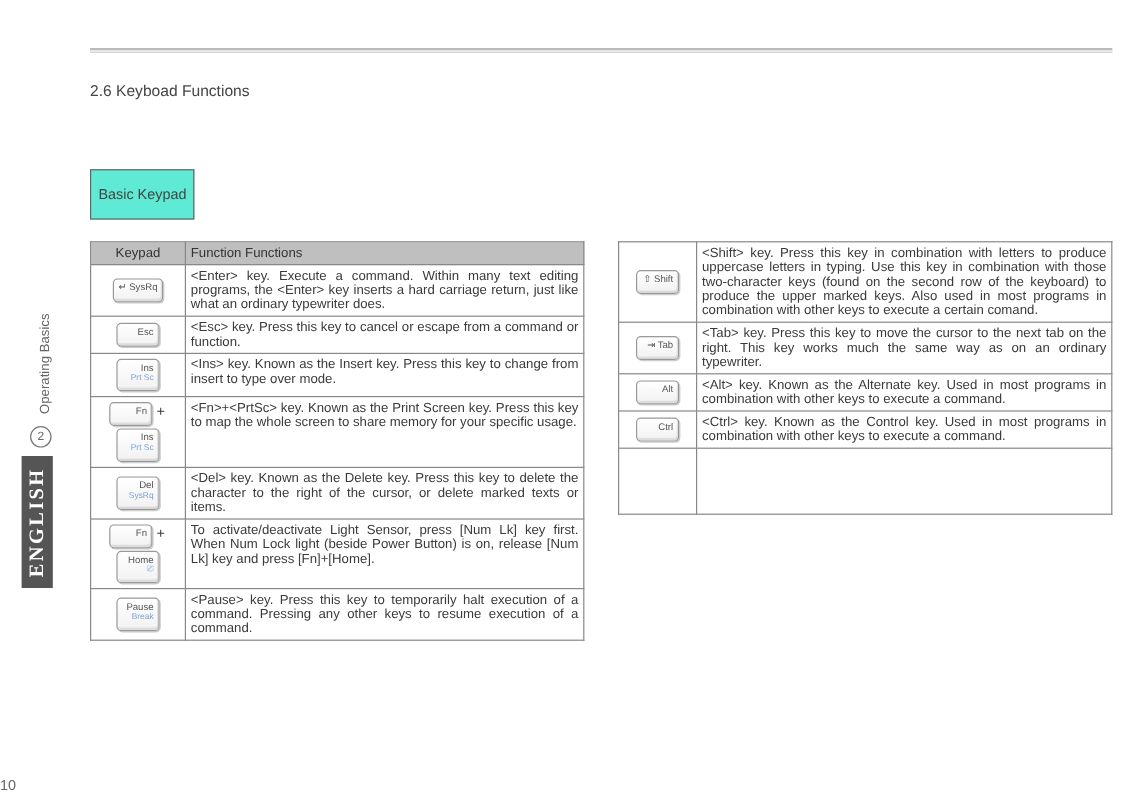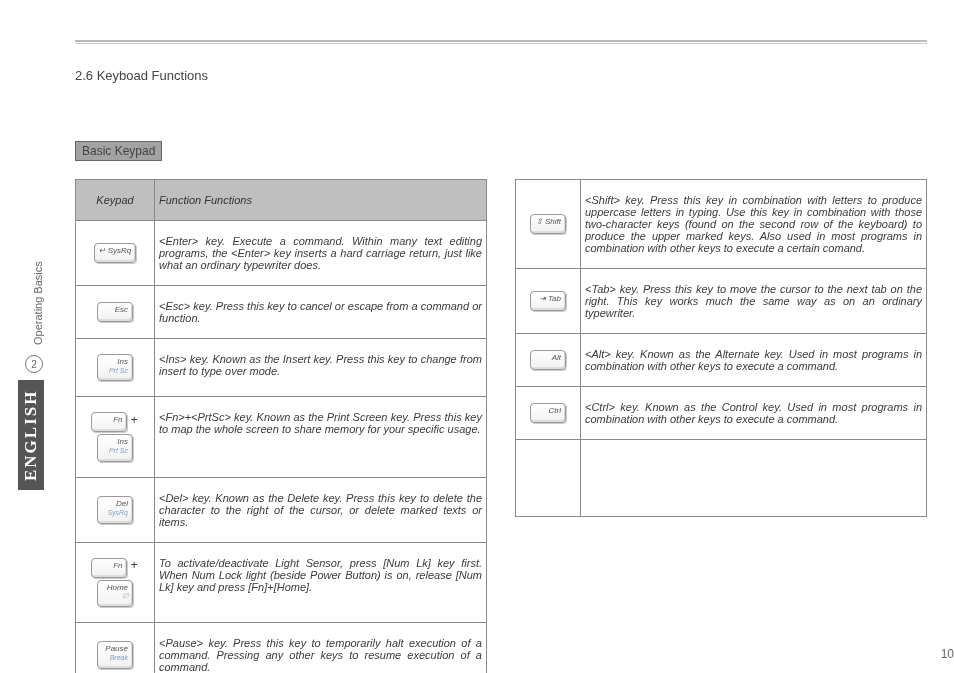--- a/index.html
+++ b/index.html
@@ -48,36 +48,35 @@
   }
 
   .content {
     position:absolute; left:75px; right:27px; top:62px; bottom:30px;
   }
   h2 {
     font-weight:normal; font-size:13px; color:#444; margin:6px 0 22px 0;
   }
   .intro { font-size:12px; color:#444; line-height:1.5; margin-bottom:18px; }
   .section-label {
-    display:inline-block; border:1px solid #666; padding:2px 6px;
-    font-size:12px; color:#444; background:#a3a3a3; margin-bottom:18px;
+    display:inline-block; border:1px solid #666; padding:13px 6px;
+    font-size:12px; color:#444; background:#5eead4; margin-bottom:18px;
   }
 
   
   .cols { display:flex; gap:28px; }
   .col { flex:1 1 0; }
 
   table.keypad {
     border-collapse:collapse; width:100%;
     font-size:11px; color:#3a3a3a;
   }
   table.keypad td, table.keypad th {
-    border:1px solid #888; padding:14px 4px; vertical-align:top;
+    border:1px solid #888; padding:3px 4px; vertical-align:top;
     text-align:justify;
-    font-style:italic;
   }
   table.keypad thead td {
     background:#bfbfbf; color:#333; font-weight:normal;
     white-space:nowrap;
   }
   .kcol { width:70px; text-align:center !important; vertical-align:middle !important;}
   .right-table td.kcol { width:56px; }
   .right-table tr.empty td { height:48px; }
 
   
@@ -87,21 +86,21 @@
     background:linear-gradient(#fff,#f1f1f1);
     box-shadow: inset -1px -2px 0 #ddd, 1px 1px 0 #ccc;
     font-size:8px; line-height:1.1; color:#555;
     text-align:right; margin:1px;
   }
   .key .sub { display:block; color:#7aa0d4; font-size:7px; }
   .plus { display:inline-block; margin:0 2px; font-size:12px; vertical-align:middle;}
 
   .pagenum {
     position:absolute; bottom:12px; left:0; right:0;
-    text-align:right; font-size:12px; color:#666;
+    text-align:left; font-size:12px; color:#666;
   }
 </style>
 </head>
 <body>
 
 <div class="rule-top"></div>
 
 <div class="side">
   <div class="ob">Operating Basics</div>
   <div class="badge">2</div>

